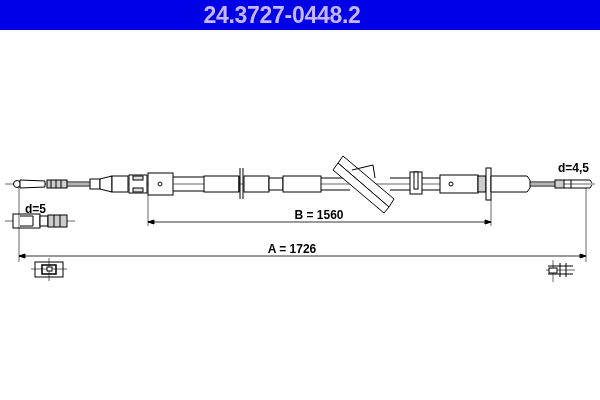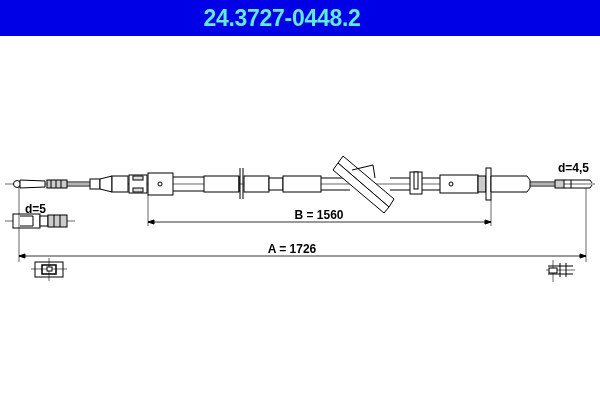--- a/index.html
+++ b/index.html
@@ -1,19 +1,19 @@
 <!DOCTYPE html>
 <html><head>
   <meta charset="utf-8">
   <style>
     html, body { margin: 0; padding: 0; background: #ffffff; }
     body { width: 600px; height: 400px; overflow: hidden; position: relative; font-family: "Liberation Sans", sans-serif; }
     .header {
-      position: absolute; left: 0; top: 0; width: 600px; height: 36px;
-      background: #0000e6; color: #5eead4;
+      position: absolute; left: 0; top: 0; width: 600px; height: 30px;
+      background: #0000e6; color: #c4b5fd;
       display: flex; align-items: center; justify-content: center;
       font-weight: bold; font-size: 23px; letter-spacing: -0.3px;
     }
     .header .pn { margin-right: 36px; }
     .drawing { position: absolute; left: 0; top: 0; width: 600px; height: 400px; }
     .lbl { font-family: "Liberation Sans", sans-serif; font-weight: bold; fill: #000; }
   </style>
 </head>
 <body>
 

